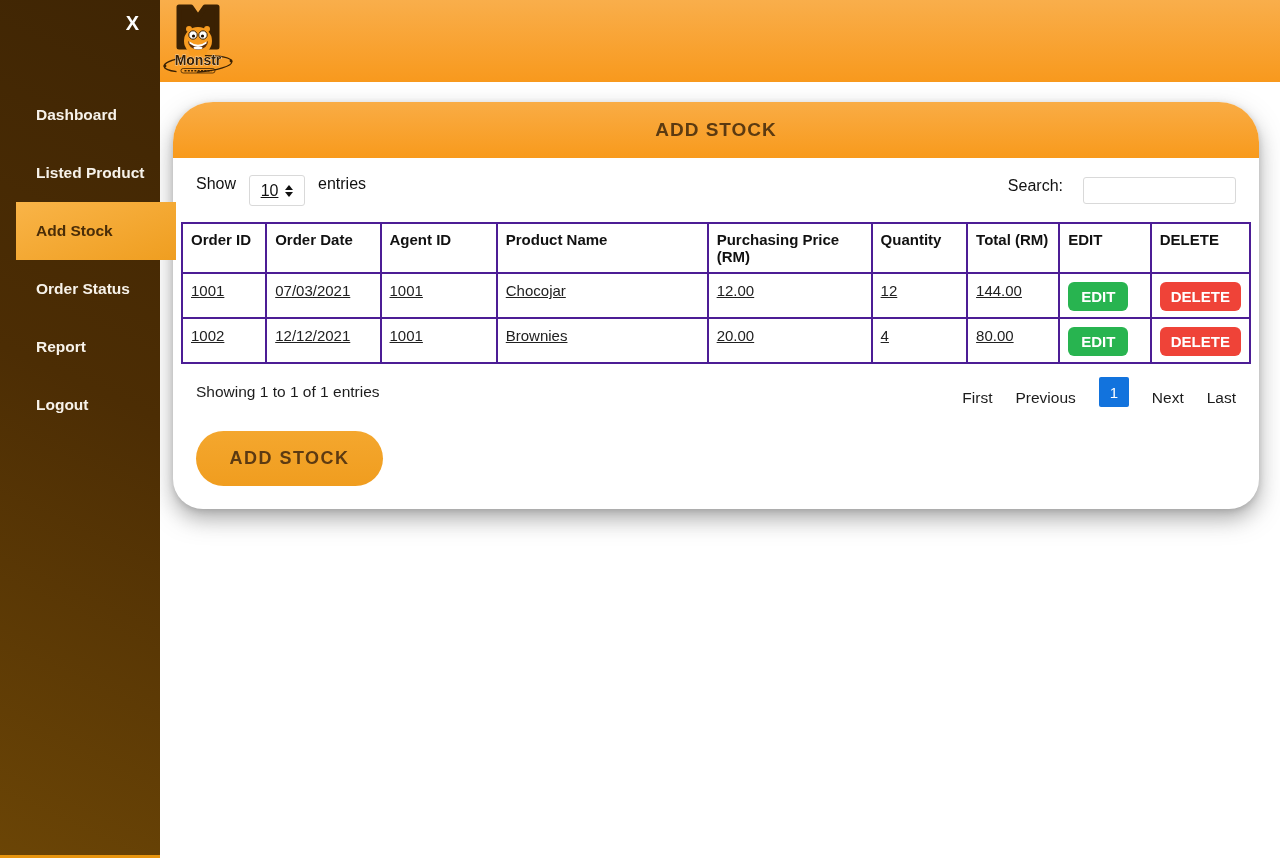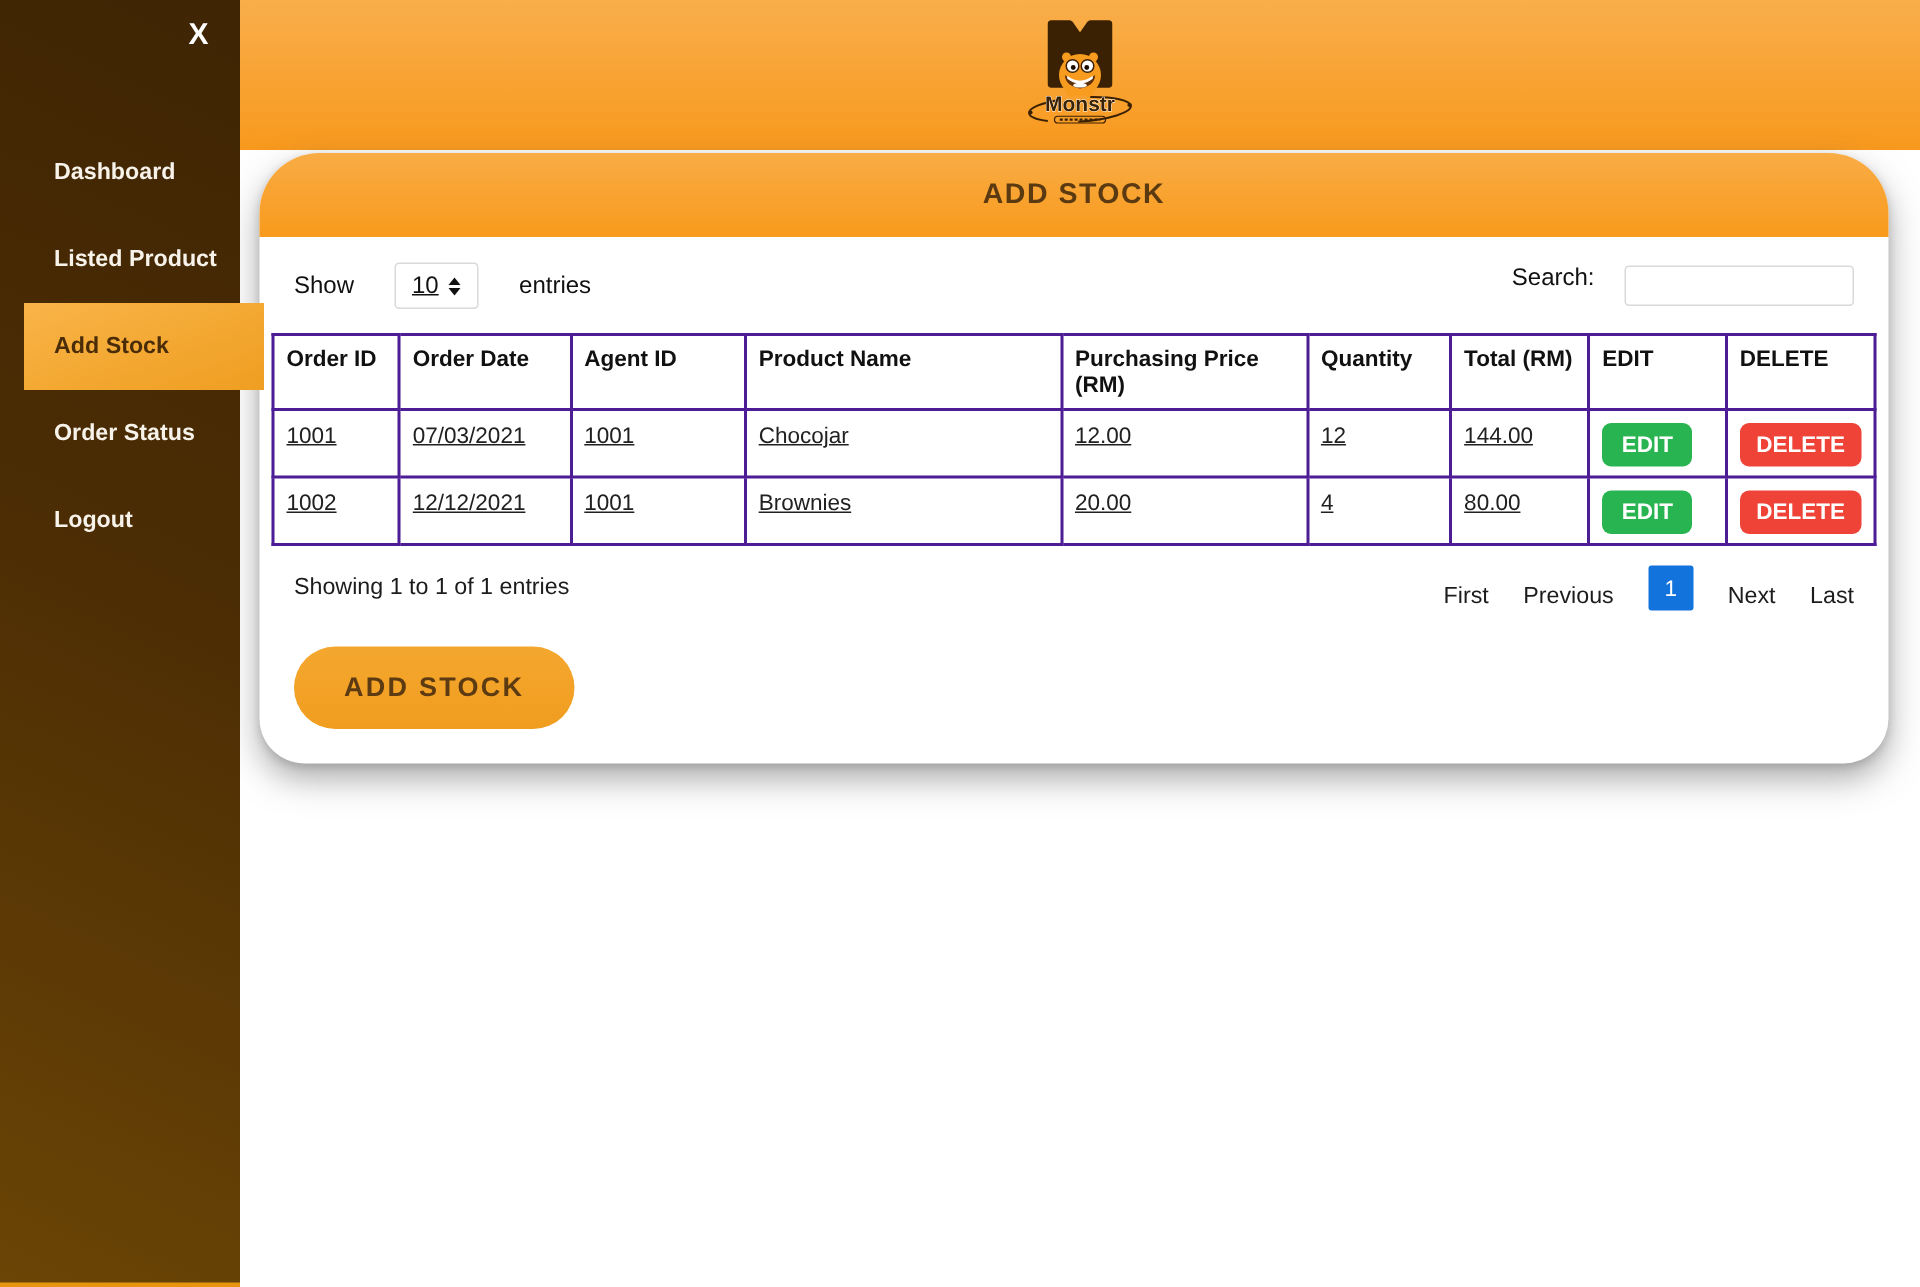--- a/index.html
+++ b/index.html
@@ -13,38 +13,38 @@
     font-size:20px; font-weight:800; cursor:pointer; line-height:1; }
   .nav { position:absolute; top:86px; left:16px; width:100%; }
   .nav-item { height:58px; display:flex; align-items:center; padding-left:20px;
     color:#f7f2ea; font-size:15.5px; font-weight:700; cursor:pointer; }
   .nav-item.active { background:linear-gradient(160deg,#f9b448 0%,#ef9e20 100%);
     color:#4a2d08; }
   .sidebar-bottom-strip { position:absolute; bottom:0; left:0; width:100%; height:3px;
     background:#e7950f; }
 
   
-  .topbar { position:absolute; left:160px; top:0; width:1120px; height:100px;
+  .topbar { position:absolute; left:160px; top:0; width:1120px; height:82px;
     background:linear-gradient(180deg,#f9ae4b 0%,#f8991d 100%);
-    display:flex; align-items:center; justify-content:center; }
+    display:flex; align-items:center; }
 
   
   .card { position:absolute; left:173px; top:102px; width:1086px; min-height:379px;
     background:#ffffff; border-radius:40px 40px 30px 30px;
     box-shadow:0 10px 22px rgba(90,90,90,.5), 0 2px 6px rgba(0,0,0,.15); }
   .card-header { height:56px; border-radius:40px 40px 0 0;
     background:linear-gradient(180deg,#f9ac45 0%,#f89a1c 100%);
     display:flex; align-items:center; justify-content:center; }
   .card-title { color:#5b3a11; font-size:19px; font-weight:800; letter-spacing:1px; }
   .card-body { padding:17px 8px 23px 8px; }
 
   
   .controls { display:flex; justify-content:space-between; align-items:center;
     margin:0 15px 16px 15px; font-size:16px; color:#111; }
-  .controls-left { display:flex; align-items:center; gap:27px; }
+  .controls-left { display:flex; gap:13px; }
   .page-size-select { width:56px; height:31px; border:1px solid #d9d9d9; border-radius:3px;
     display:flex; align-items:center; justify-content:center; gap:7px; font-size:16px;
     color:#111; background:#fff; cursor:pointer;text-decoration:underline; }
   .sel-arrows { display:flex; flex-direction:column; gap:2px; }
   .tri-up { width:0; height:0; border-left:4px solid transparent;
     border-right:4px solid transparent; border-bottom:5px solid #111; }
   .tri-down { width:0; height:0; border-left:4px solid transparent;
     border-right:4px solid transparent; border-top:5px solid #111; }
   .controls-right { display:flex; gap:20px; }
   .search-input { width:153px; height:27px; border:1px solid #d9d9d9; border-radius:3px;
@@ -81,20 +81,21 @@
 </head>
 <body>
 
 <div class="sidebar">
   <div class="sidebar-close">X</div>
   <div class="nav">
     <div class="nav-item">Dashboard</div>
     <div class="nav-item">Listed Product</div>
     <div class="nav-item active">Add Stock</div>
     <div class="nav-item">Order Status</div>
+    <div class="nav-item">Report</div>
     <div class="nav-item">Logout</div>
   </div>
   <div class="sidebar-bottom-strip"></div>
 </div>
 
 <div class="topbar">
   <svg width="76" height="76" viewBox="0 0 76 76">
 
     <path d="M19 4 H31 L38 14 L45 4 H57 V44 H19 Z" fill="#3a2103" stroke="#3a2103" stroke-width="5" stroke-linejoin="round"></path>
 

